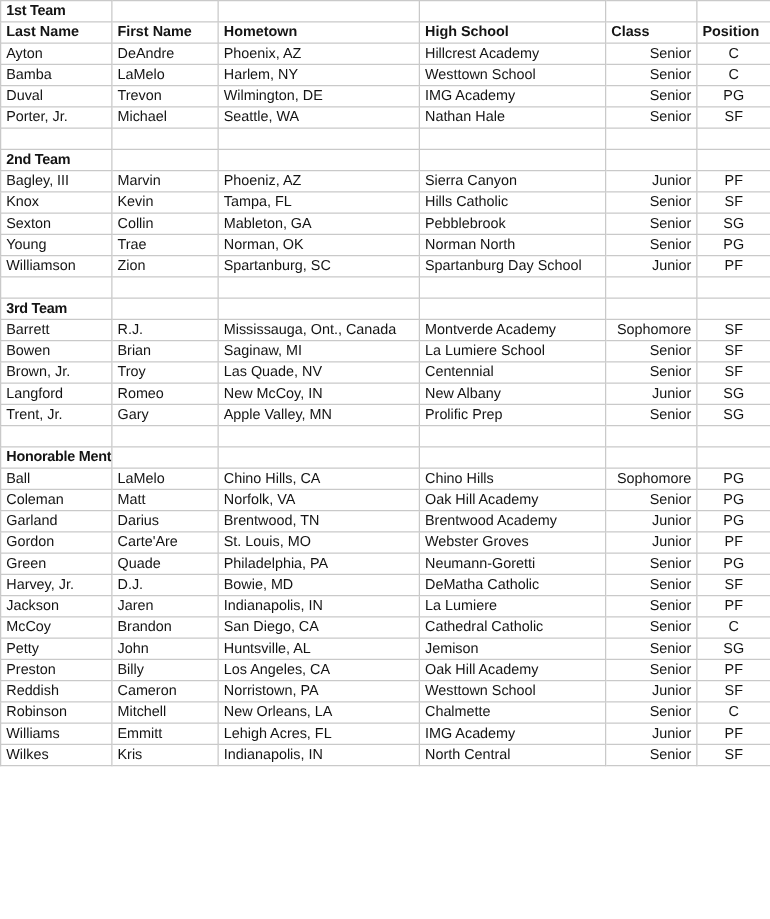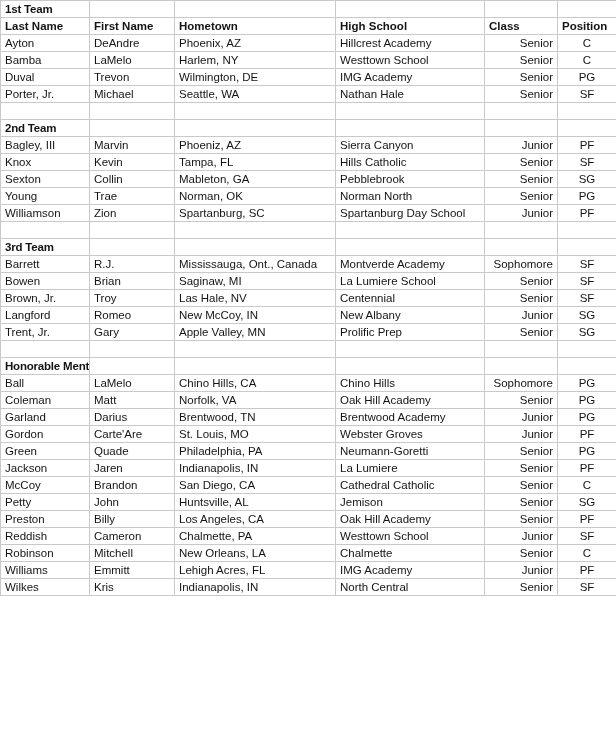--- a/index.html
+++ b/index.html
@@ -216,21 +216,21 @@
         <td>Bowen</td>
         <td>Brian</td>
         <td>Saginaw, MI</td>
         <td>La Lumiere School</td>
         <td class="class-cell">Senior</td>
         <td class="pos-cell">SF</td>
       </tr>
       <tr>
         <td>Brown, Jr.</td>
         <td>Troy</td>
-        <td>Las Hale, NV</td>
+        <td>Las Quade, NV</td>
         <td>Centennial</td>
         <td class="class-cell">Senior</td>
         <td class="pos-cell">SF</td>
       </tr>
       <tr>
         <td>Langford</td>
         <td>Romeo</td>
         <td>New McCoy, IN</td>
         <td>New Albany</td>
         <td class="class-cell">Junior</td>
@@ -294,20 +294,28 @@
       </tr>
       <tr>
         <td>Green</td>
         <td>Quade</td>
         <td>Philadelphia, PA</td>
         <td>Neumann-Goretti</td>
         <td class="class-cell">Senior</td>
         <td class="pos-cell">PG</td>
       </tr>
       <tr>
+        <td>Harvey, Jr.</td>
+        <td>D.J.</td>
+        <td>Bowie, MD</td>
+        <td>DeMatha Catholic</td>
+        <td class="class-cell">Senior</td>
+        <td class="pos-cell">SF</td>
+      </tr>
+      <tr>
         <td>Jackson</td>
         <td>Jaren</td>
         <td>Indianapolis, IN</td>
         <td>La Lumiere</td>
         <td class="class-cell">Senior</td>
         <td class="pos-cell">PF</td>
       </tr>
       <tr>
         <td>McCoy</td>
         <td>Brandon</td>
@@ -328,21 +336,21 @@
         <td>Preston</td>
         <td>Billy</td>
         <td>Los Angeles, CA</td>
         <td>Oak Hill Academy</td>
         <td class="class-cell">Senior</td>
         <td class="pos-cell">PF</td>
       </tr>
       <tr>
         <td>Reddish</td>
         <td>Cameron</td>
-        <td>Chalmette, PA</td>
+        <td>Norristown, PA</td>
         <td>Westtown School</td>
         <td class="class-cell">Junior</td>
         <td class="pos-cell">SF</td>
       </tr>
       <tr>
         <td>Robinson</td>
         <td>Mitchell</td>
         <td>New Orleans, LA</td>
         <td>Chalmette</td>
         <td class="class-cell">Senior</td>

